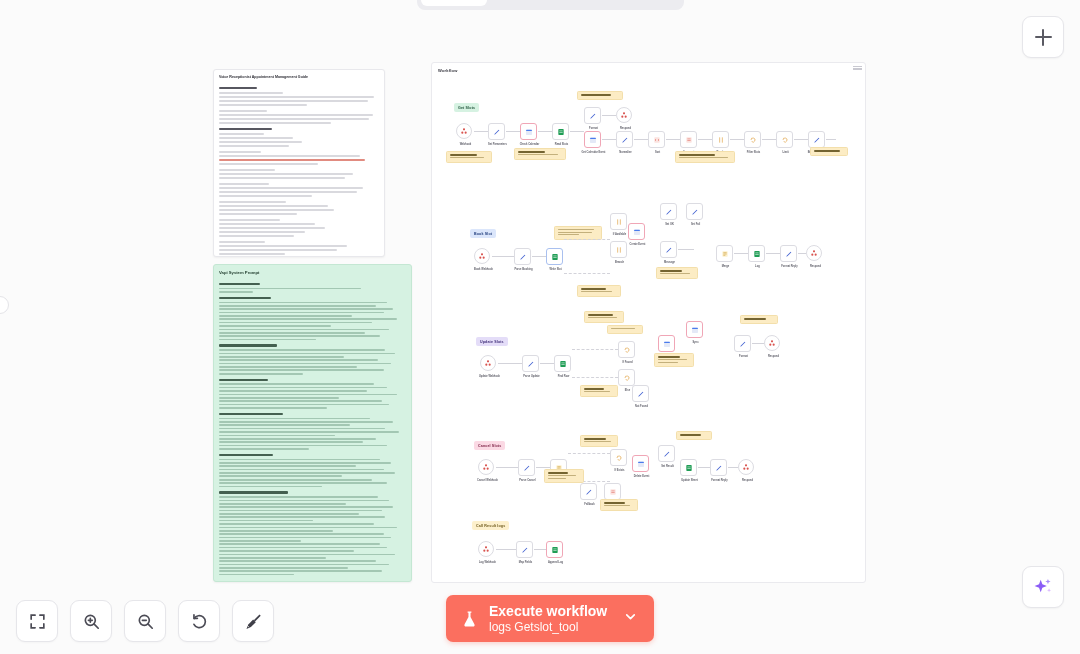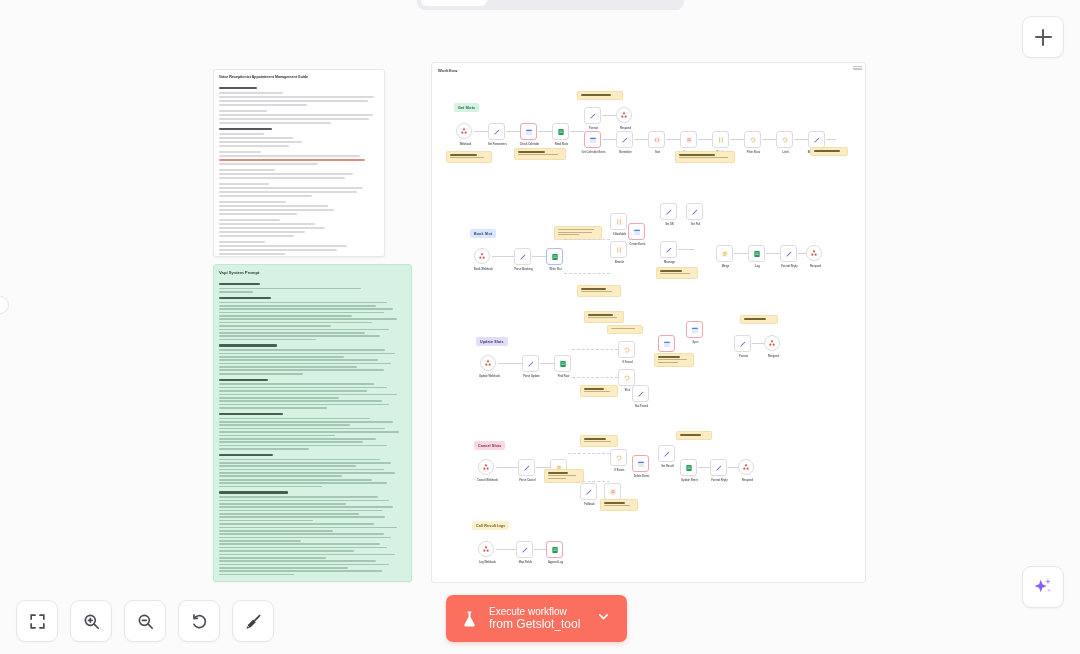--- a/index.html
+++ b/index.html
@@ -143,21 +143,21 @@
 
   
   .exec {
     position: absolute; left: 446px; bottom: 12px;
     height: 47px; background: #fb6f5f; border-radius: 7px;
     display: flex; align-items: center; gap: 10px;
     padding: 0 8px 0 14px; color: #fff;
     box-shadow: 0 2px 5px rgba(251,111,95,.28);
   }
   .exec .txt { display: flex; flex-direction: column; line-height: 1.18; }
-  .exec .t1 { font-size: 10px; font-weight: 400; }
+  .exec .t1 { font-size: 14px; font-weight: 700; }
   .exec .t2 { font-size: 12px; font-weight: 400; opacity: .97; }
   .exec .chev { padding: 0 8px 0 6px; }
 </style>
 </head>
 <body>
 
 <div class="app">
 
   <div class="tabbar">
     <div class="tab active">Editor</div>
@@ -929,21 +929,21 @@
       </svg>
     </div>
   </div>
 
   <div class="exec">
     <svg width="19" height="22" viewBox="0 0 24 24">
       <path d="M9.6 2.6h4.8v1.6h-1.1v5.2l4.9 9.1c.8 1.5-.2 3.1-1.8 3.1H7.6c-1.6 0-2.6-1.6-1.8-3.1l4.9-9.1V4.2H9.6z" fill="#ffffff"></path>
     </svg>
     <div class="txt">
       <span class="t1">Execute workflow</span>
-      <span class="t2">from Getslot_tool</span>
+      <span class="t2">logs Getslot_tool</span>
     </div>
     <span class="chev">
       <svg width="15" height="15" viewBox="0 0 24 24" fill="none" stroke="#fff" stroke-width="2.6" stroke-linecap="round" stroke-linejoin="round">
         <path d="M6 9.5 L12 15.5 L18 9.5"></path>
       </svg>
     </span>
   </div>
 
 </div>
 

